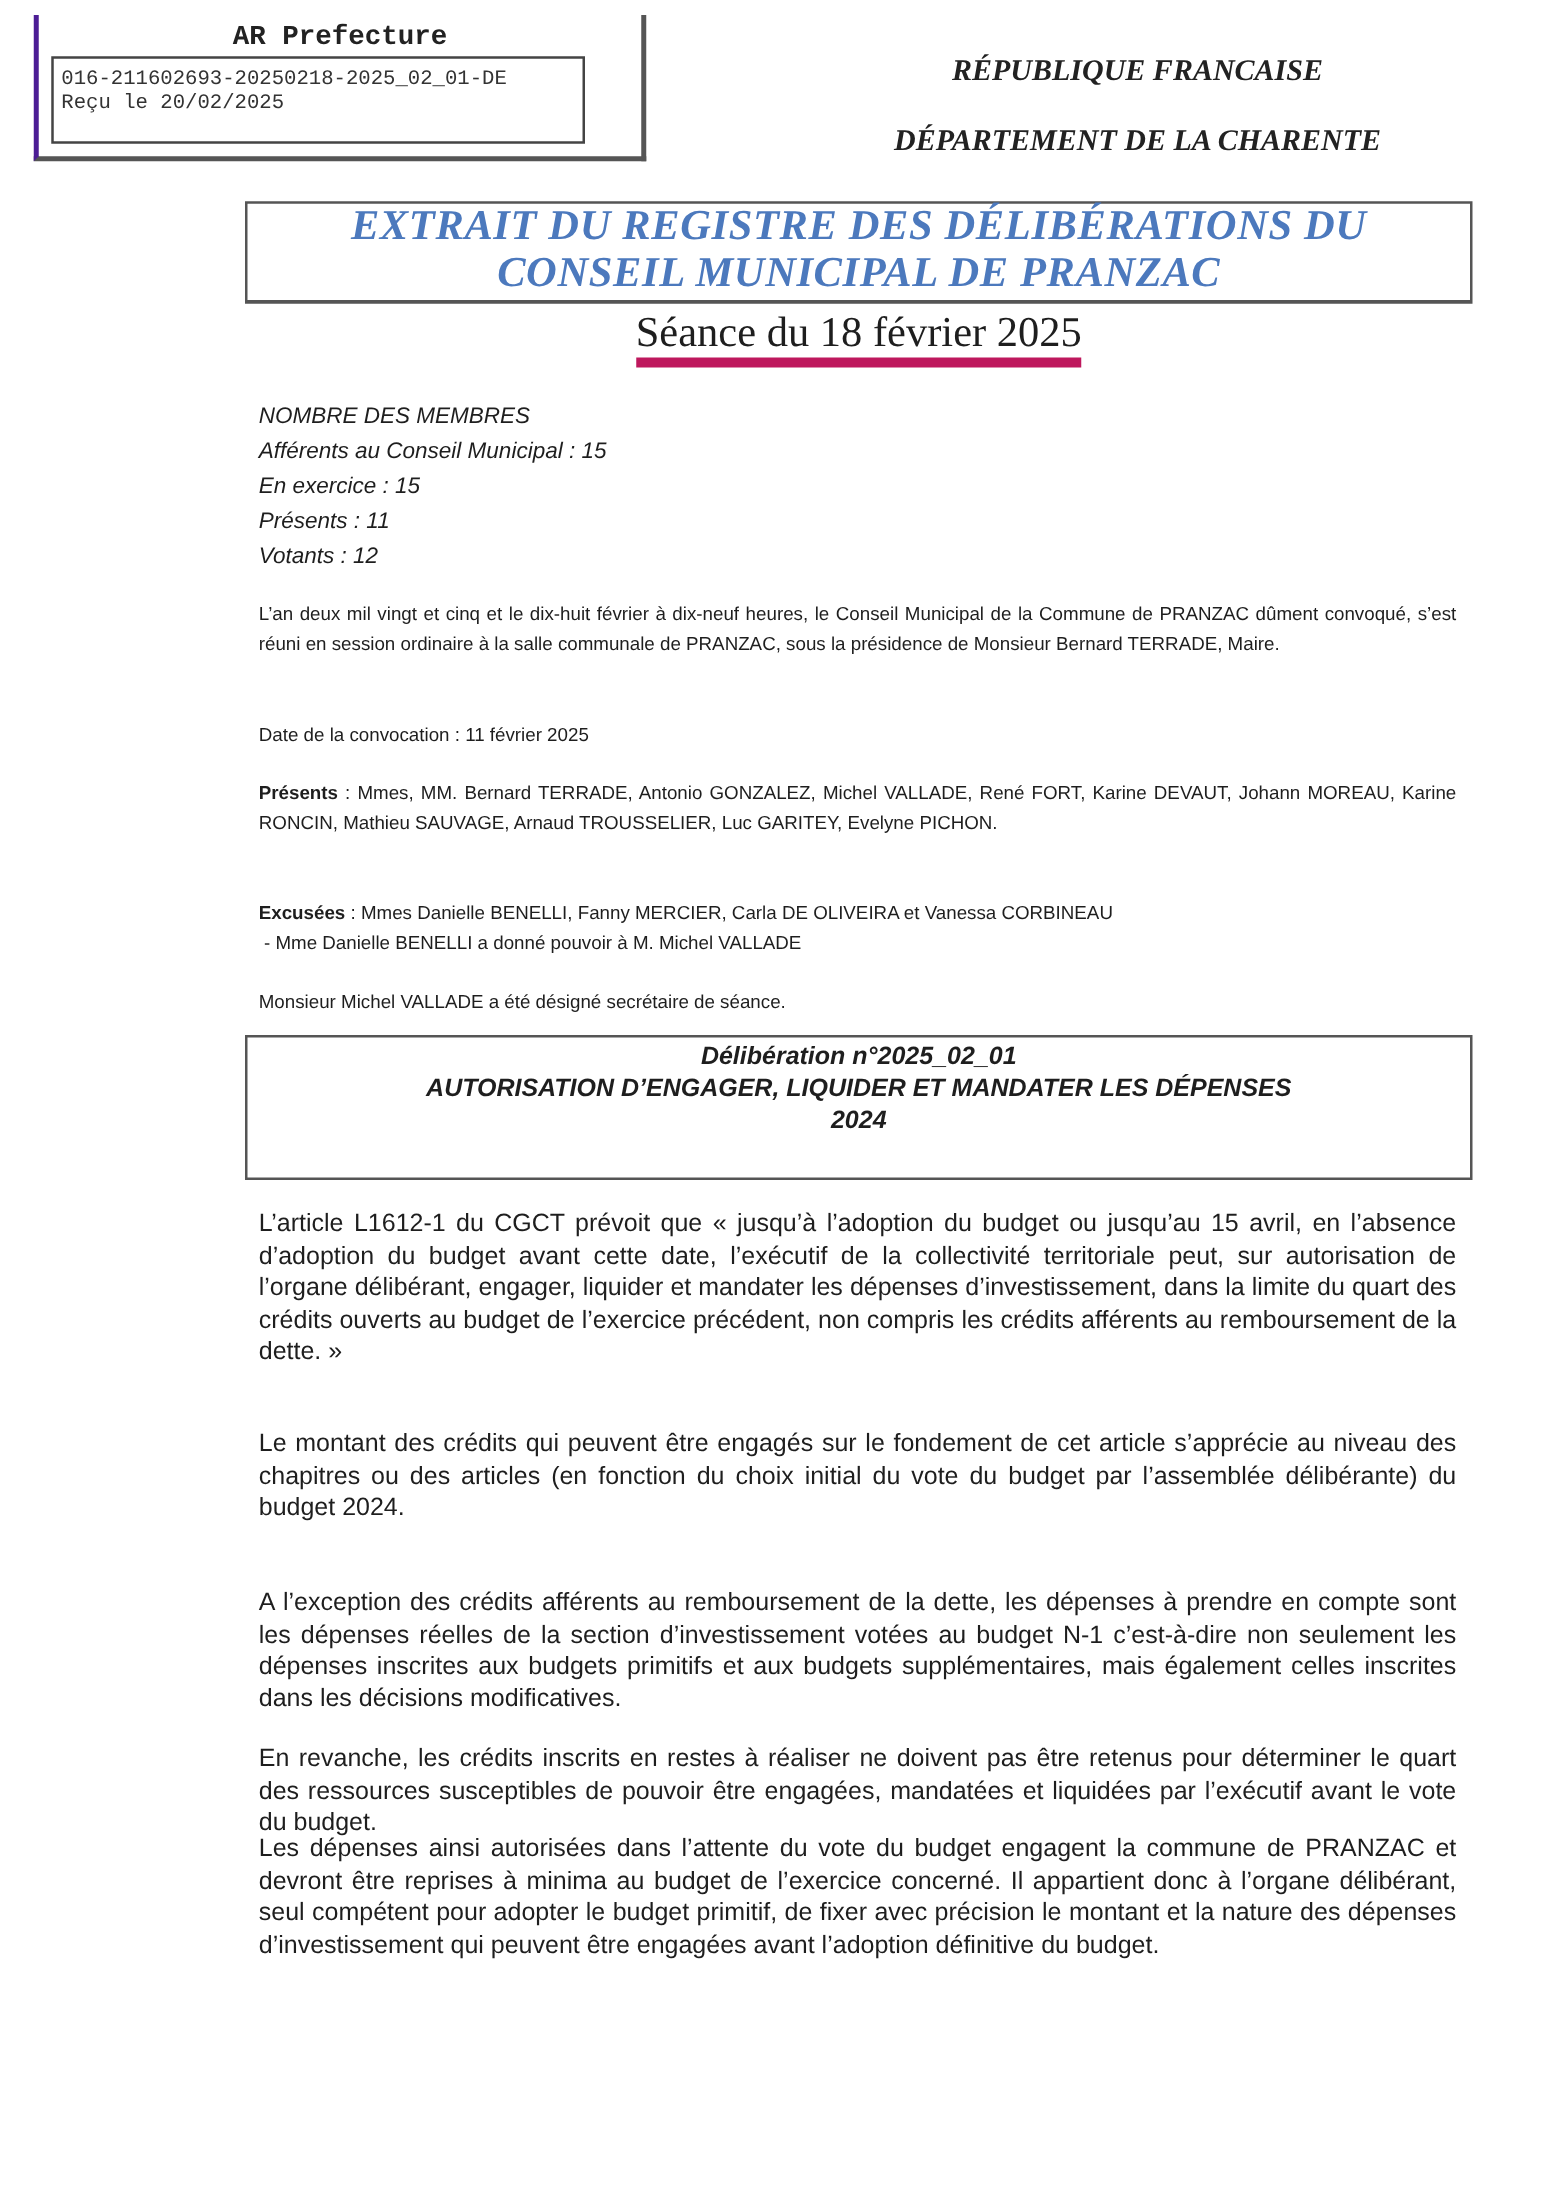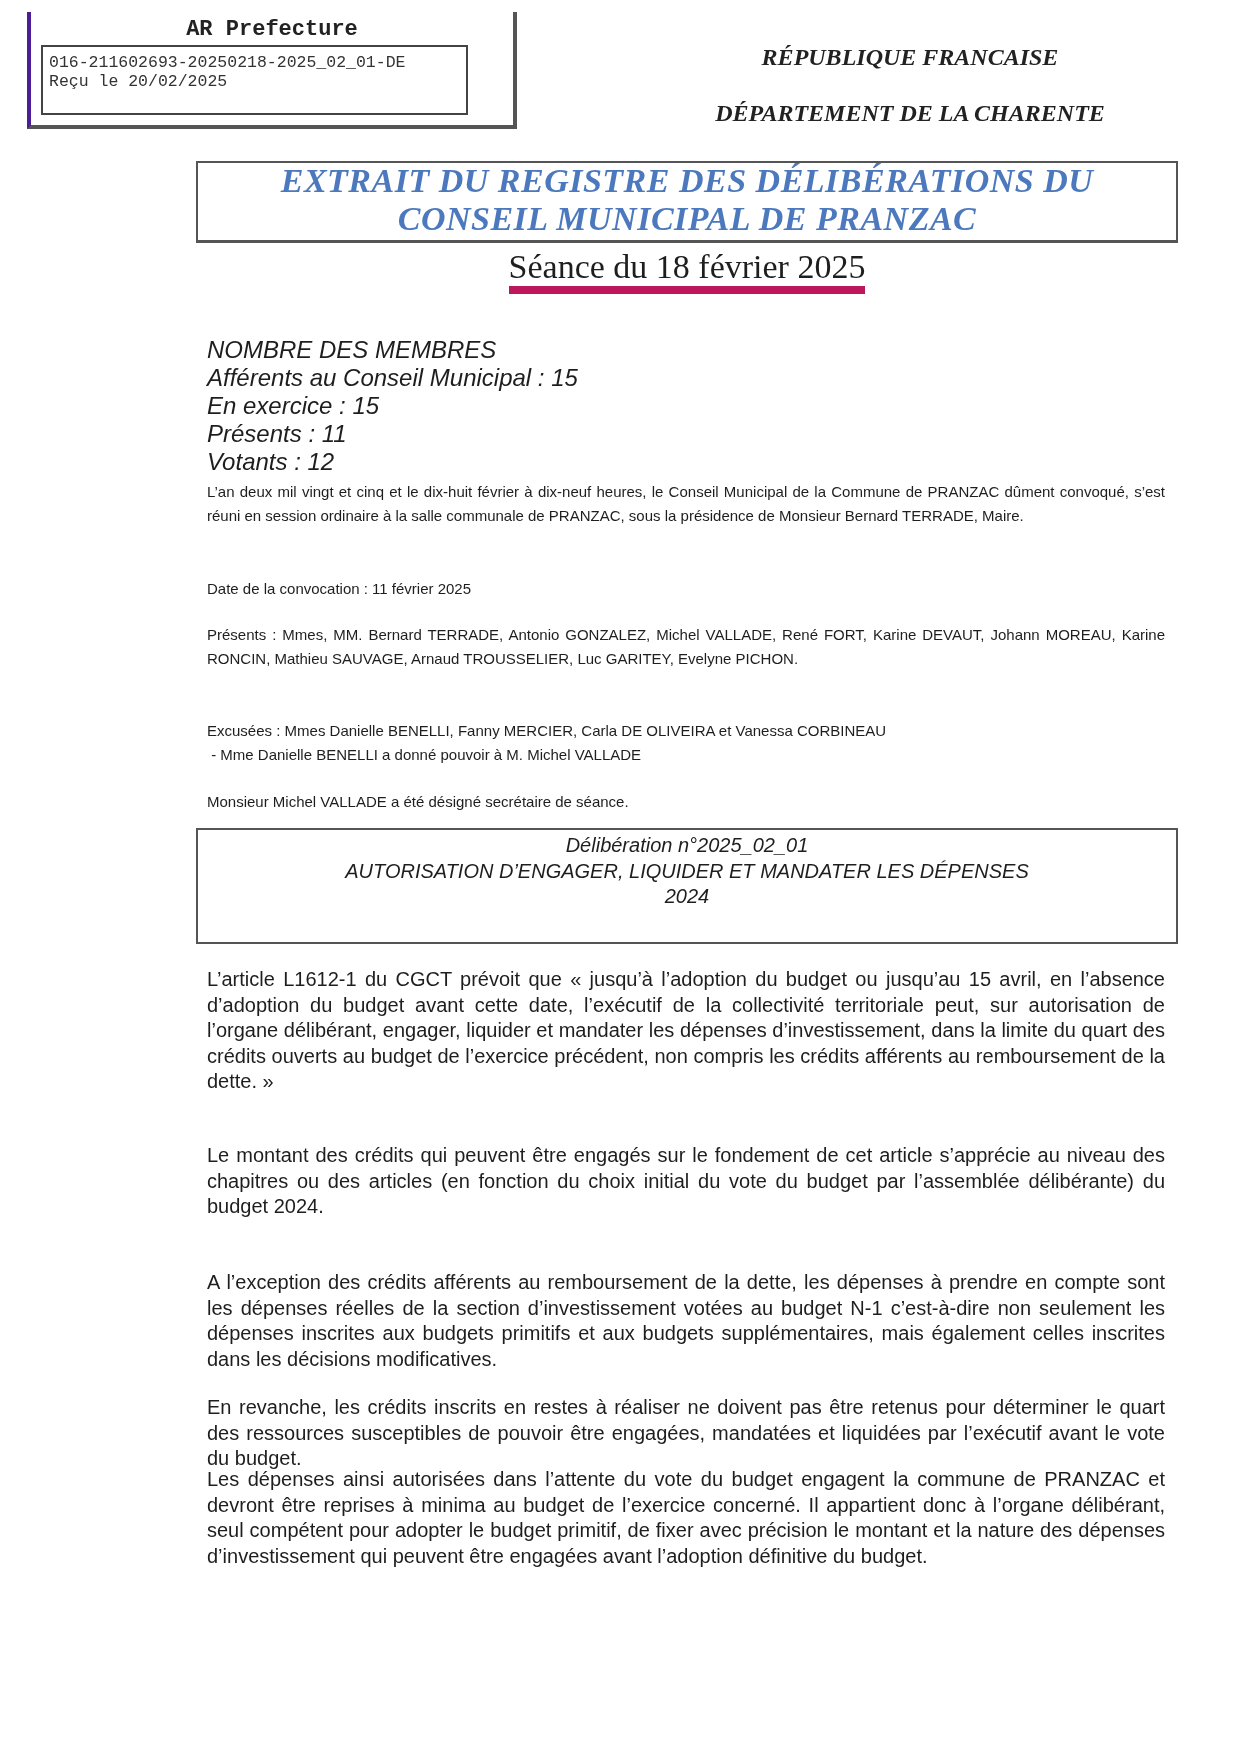--- a/index.html
+++ b/index.html
@@ -13,40 +13,40 @@
 
   .rep { left:640px; top:44px; width:540px; text-align:center; font-family:"Liberation Serif", serif; font-style:italic; font-weight:bold; font-size:24px; color:#222; }
   .dep { left:640px; top:100px; width:540px; text-align:center; font-family:"Liberation Serif", serif; font-style:italic; font-weight:bold; font-size:24px; color:#222; }
 
   .title-box { left:196px; top:161px; width:982px; height:82px; border:2px solid #555; box-sizing:border-box; border-bottom-width:3px; }
   .title-text { left:196px; top:162px; width:982px; text-align:center; font-family:"Liberation Serif", serif; font-style:italic; font-weight:bold; font-size:34px; line-height:38px; color:#4c79bd; letter-spacing:0.5px; }
   .seance { left:196px; top:248px; width:982px; text-align:center; font-family:"Liberation Serif", serif; font-size:34px; color:#1e1e1e; }
   .seance span { border-bottom:8px solid #be185d; padding-bottom:1px; }
 
   .sans { font-family:"Liberation Sans", sans-serif; }
-  .members { left:207px; top:336px; font-style:italic; font-size:24px; line-height:28px; }
+  .members { left:207px; top:318px; font-style:italic; font-size:18px; line-height:28px; }
 
   .para { left:207px; width:958px; font-size:15px; line-height:24px; text-align:justify; }
   .p-intro { top:480px; }
   .p-date { top:577px; }
   .p-presents { top:623px; }
   .p-excusees { top:719px; text-align:left; }
   .p-secretaire { top:790px; }
 
   .delib-box { left:196px; top:828px; width:982px; height:116px; border:2px solid #555; box-sizing:border-box; }
-  .delib-text { left:196px; top:833px; width:982px; text-align:center; font-style:italic; font-weight:normal; font-size:20px; line-height:25.5px; }
+  .delib-text { left:196px; top:833px; width:982px; text-align:center; font-style:italic; font-weight:bold; font-size:20px; line-height:25.5px; }
 
   .body { left:207px; width:958px; font-size:20px; line-height:25.5px; text-align:justify; }
   .b1 { top:967px; }
   .b2 { top:1143px; }
   .b3 { top:1270px; }
   .b4 { top:1395px; }
   .b5 { top:1467px; }
   .last { text-align-last:left; }
-  b { font-weight:normal; }
+  b { font-weight:bold; }
 </style>
 </head>
 <body>
 
 <div class="abs stamp-outer">
   <div class="abs stamp-title">AR Prefecture</div>
   <div class="abs stamp-inner">
     <div>016-211602693-20250218-2025_02_01-DE</div>
     <div>Reçu le 20/02/2025</div>
   </div>

